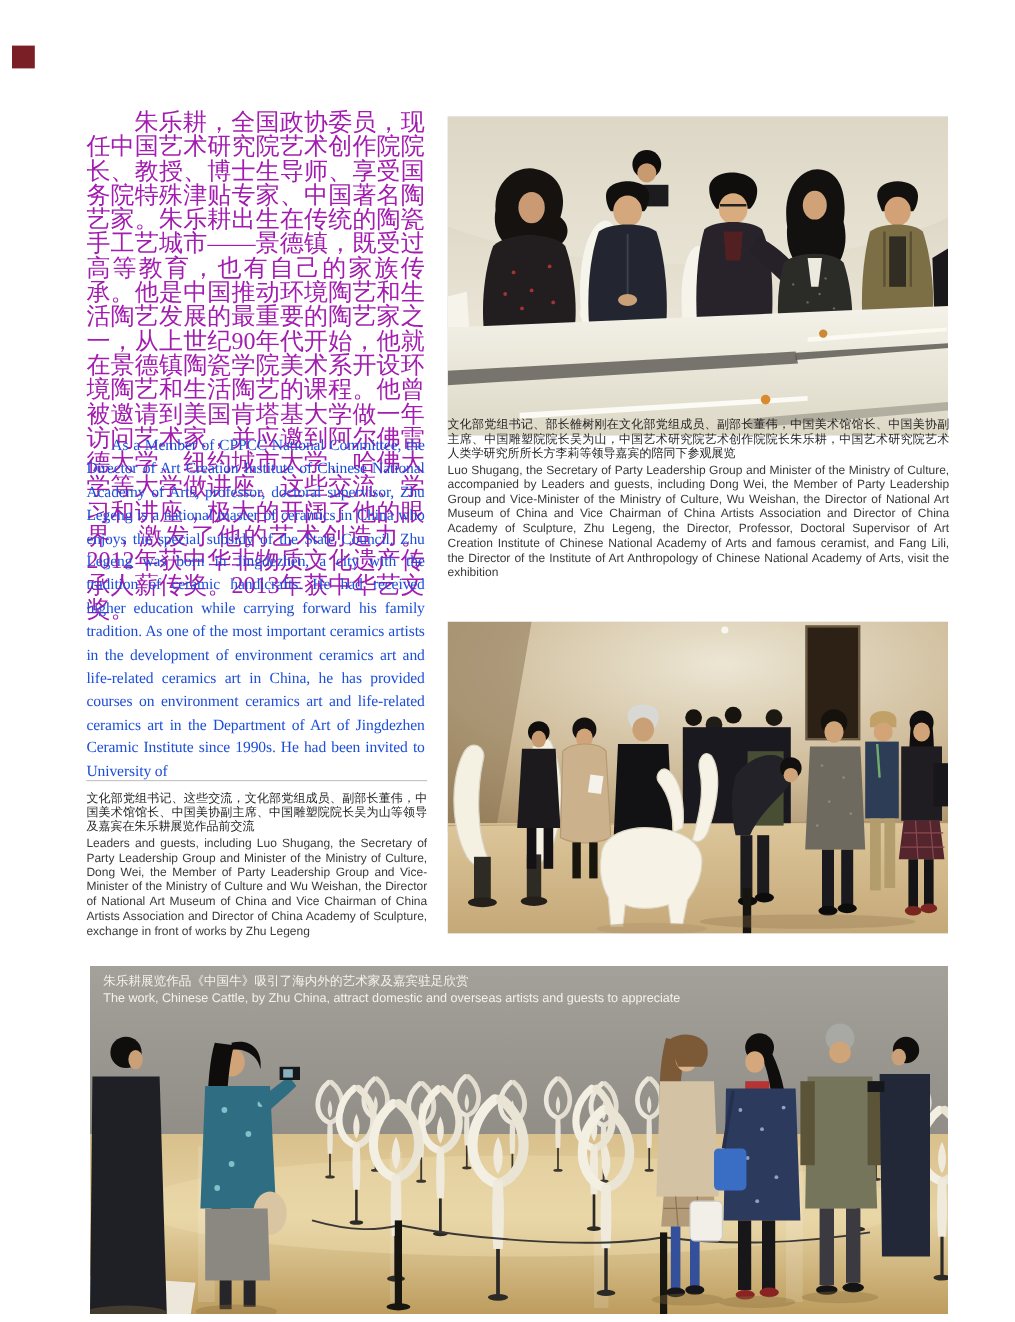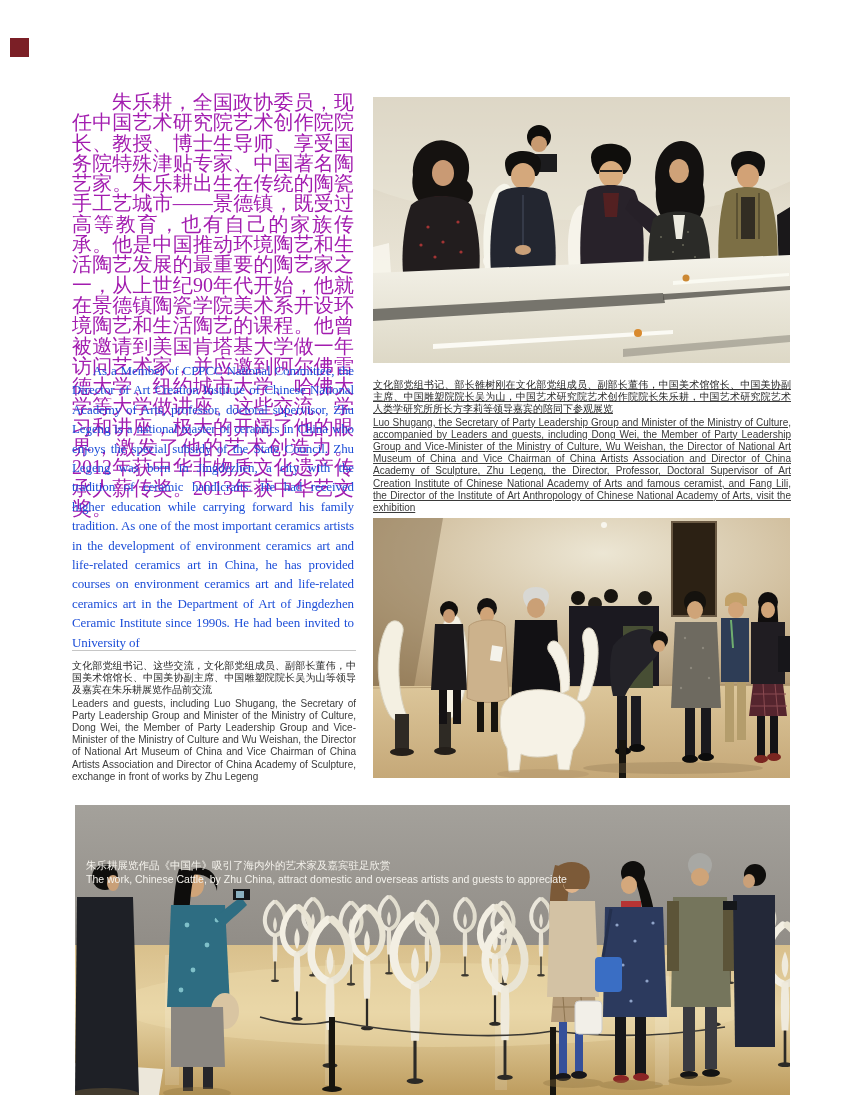--- a/index.html
+++ b/index.html
@@ -13,31 +13,31 @@
            text-align:justify;text-indent:2em;color:#a21caf;}
   .en-body{left:72px;top:361px;width:282px;font-size:13px;line-height:19.4px;
            text-align:justify;text-indent:1.6em;color:#1d4ed8;letter-spacing:-0.1px;}
   
   .caption{font-family:"Liberation Sans",sans-serif;font-size:10px;line-height:12.2px;
            color:#3a3a3a;text-align:justify;}
   .caption .cn{display:block;color:#262626;}
   .caption .en{display:block;margin-top:1px;}
   #caption-left{left:72px;top:660px;width:284px;}
   #divider-left{left:72px;top:650px;width:284px;height:1px;background:#c6c6c6;}
-  #caption-right{left:373px;top:379px;width:418px;text-decoration:underline;}
+  #caption-right{left:373px;top:349px;width:418px;}
   
   .photo{overflow:hidden;background:#ddd;}
   #photo1{left:373px;top:97px;width:417px;height:266px;}
   #photo2{left:373px;top:518px;width:417px;height:260px;}
   #photo3{left:75px;top:805px;width:715px;height:290px;}
   .photo svg{display:block;width:100%;height:100%;}
   
   #overlay-caption{left:86px;top:812px;width:520px;font-family:"Liberation Sans",sans-serif;
                    font-size:10.5px;line-height:13.5px;color:#f4f2ec;text-align:left;}
-  #overlay-caption .cn{display:block;margin-top:47px;}
+  #overlay-caption .cn{display:block;}
   #overlay-caption .en{display:block;}
 </style>
 </head>
 <body>
 
 <div id="page">
 
   <div id="corner-marker" class="abs" style="background: rgb(123, 31, 38);"></div>
 
   <div class="abs cn-body">朱乐耕，全国政协委员，现任中国艺术研究院艺术创作院院长、教授、博士生导师、享受国务院特殊津贴专家、中国著名陶艺家。朱乐耕出生在传统的陶瓷手工艺城市——景德镇，既受过高等教育，也有自己的家族传承。他是中国推动环境陶艺和生活陶艺发展的最重要的陶艺家之一，从上世纪90年代开始，他就在景德镇陶瓷学院美术系开设环境陶艺和生活陶艺的课程。他曾被邀请到美国肯塔基大学做一年访问艺术家，并应邀到阿尔佛雷德大学、纽约城市大学、哈佛大学等大学做讲座。这些交流、学习和讲座，极大的开阔了他的眼界，激发了他的艺术创造力。2012年获中华非物质文化遗产传承人薪传奖。2013年获中华艺文奖。</div>

